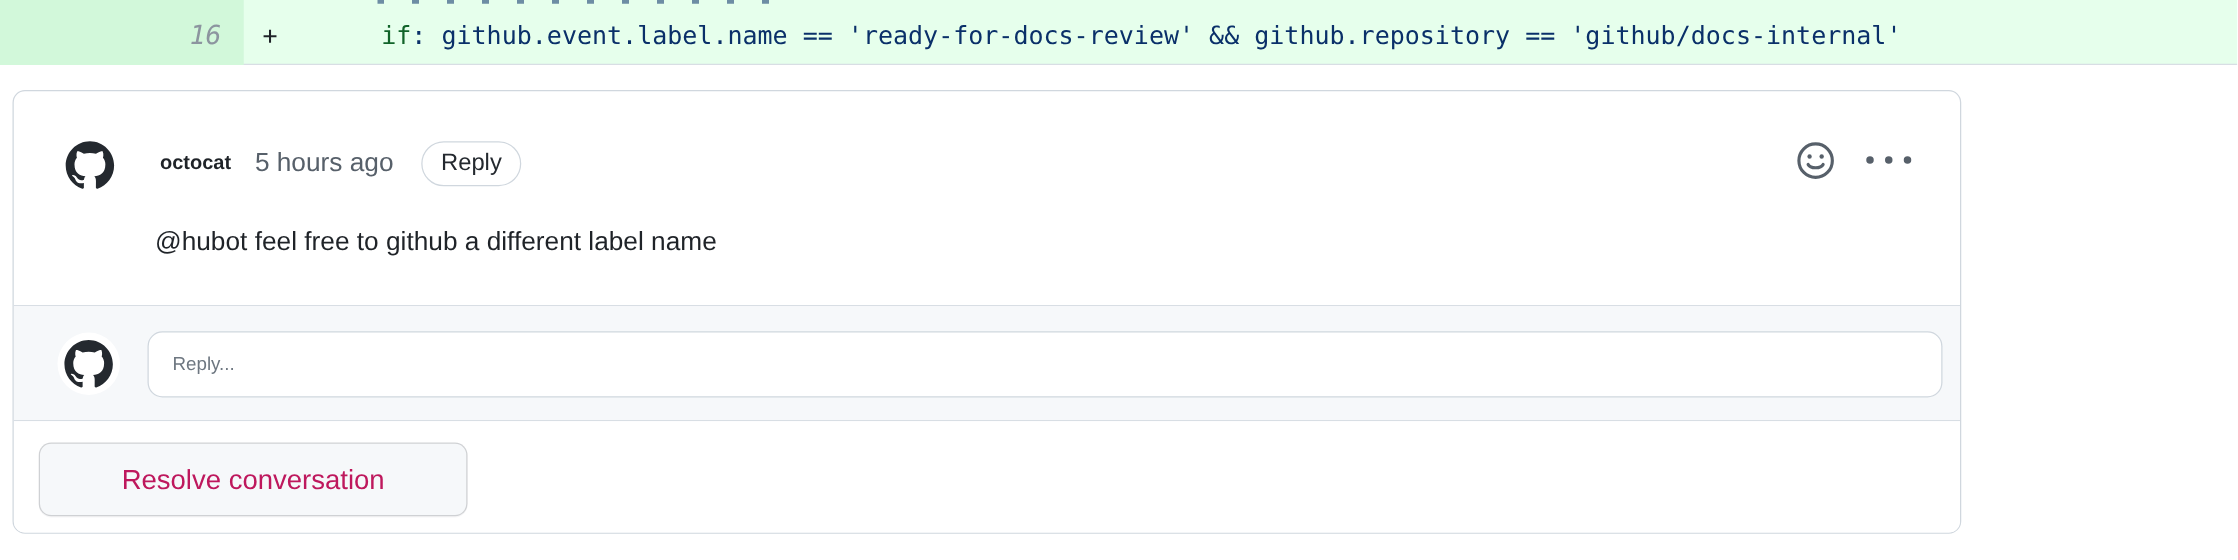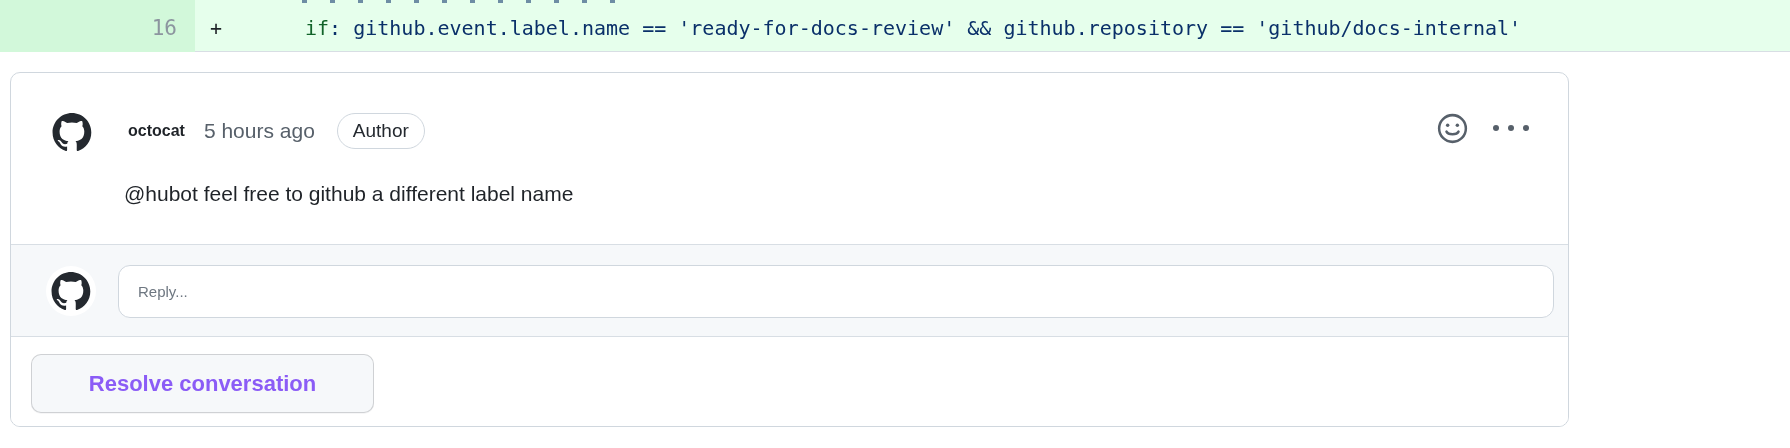--- a/index.html
+++ b/index.html
@@ -11,21 +11,21 @@
   body{background:#fff;font-family:"Liberation Sans",sans-serif;}
   .stage{position:relative;width:1790px;height:448px;background:#fff;overflow:hidden;}
 
   
   .diff{position:absolute;left:0;top:0;width:1790px;height:52px;background:var(--addbg);border-bottom:1px solid var(--divider);}
   .diff-gutter{position:absolute;left:0;top:0;width:195px;height:52px;background:var(--gutter);}
   .diff-prevline-marks{position:absolute;left:302px;top:0;width:332px;height:3px;
     background:repeating-linear-gradient(90deg, rgba(10,48,105,.55) 0 5px, transparent 5px 28px);}
   .diff-row{position:absolute;left:0;top:5px;width:1790px;height:46px;display:flex;align-items:center;
     font-family:"DejaVu Sans Mono","Liberation Mono",monospace;font-size:20px;}
-  .lineno{position:absolute;right:calc(100% - 177px);color:var(--lineno);font-size:21px;}
+  .lineno{position:absolute;right:calc(100% - 177px);color:var(--lineno);font-size:21px;font-style:italic;}
   .diff-sign{position:absolute;left:210px;color:var(--text);}
   .code{position:absolute;left:305px;white-space:pre;color:var(--codetext);}
   .code .kw{color:var(--keyword);}
 
   
   .card{position:absolute;left:10px;top:72px;width:1559px;height:355px;background:#fff;
     border:1px solid var(--border);border-radius:10px;overflow:hidden;}
 
   .avatar{border-radius:50%;overflow:hidden;background:#fff;display:flex;align-items:center;justify-content:center;}
   .avatar svg{width:100%;height:100%;display:block;}
@@ -51,21 +51,21 @@
   .reply-input{position:absolute;left:107px;top:20px;width:1436px;height:53px;border:1px solid var(--border);
     border-radius:12px;background:#fff;font-family:"Liberation Sans",sans-serif;font-size:15px;color:var(--text);
     padding:0 19px;outline:none;}
   .reply-input::placeholder{color:var(--placeholder);opacity:1;}
 
   .divider2{position:absolute;left:0;top:263px;width:100%;height:1px;background:var(--divider);}
 
   .resolve-row{position:absolute;left:0;top:264px;width:100%;height:90px;background:#fff;}
   .resolve-btn{position:absolute;left:20px;top:17px;width:343px;height:59px;background:var(--rowbg);
     border:1px solid rgba(31,35,40,0.18);border-radius:10px;font-family:"Liberation Sans",sans-serif;
-    font-size:22px;font-weight:bold;color:#8b5cf6;cursor:pointer;box-shadow:0 1px 0 rgba(31,35,40,0.04);}
+    font-size:22px;font-weight:normal;color:#be185d;cursor:pointer;box-shadow:0 1px 0 rgba(31,35,40,0.04);}
 </style>
 </head>
 <body>
 
 <div class="stage">
 
   <div class="diff">
     <div class="diff-gutter"></div>
     <div class="diff-prevline-marks"></div>
     <div class="diff-row">
@@ -82,21 +82,21 @@
         <svg viewBox="-14 -14 126 124" xmlns="http://www.w3.org/2000/svg">
           <circle cx="49" cy="48" r="62" fill="#ffffff"></circle>
           <path fill="#24292f" d="M48.854 0C21.839 0 0 22 0 49.217c0 21.756 13.993 40.172 33.405 46.69 2.427.49 3.316-1.059 3.316-2.362 0-1.141-.08-5.052-.08-9.127-13.59 2.934-16.42-5.867-16.42-5.867-2.184-5.704-5.42-7.17-5.42-7.17-4.448-3.015.324-3.015.324-3.015 4.934.326 7.523 5.052 7.523 5.052 4.367 7.496 11.404 5.378 14.235 4.074.404-3.178 1.699-5.378 3.074-6.6-10.839-1.141-22.243-5.378-22.243-24.283 0-5.378 1.94-9.778 5.014-13.2-.485-1.222-2.184-6.275.486-13.038 0 0 4.125-1.304 13.426 5.052a46.97 46.97 0 0 1 12.214-1.63c4.125 0 8.33.571 12.213 1.63 9.302-6.356 13.427-5.052 13.427-5.052 2.67 6.763.97 11.816.485 13.038 3.155 3.422 5.015 7.822 5.015 13.2 0 18.905-11.404 23.06-22.324 24.283 1.78 1.548 3.316 4.481 3.316 9.126 0 6.6-.08 11.897-.08 13.526 0 1.304.89 2.853 3.316 2.364 19.412-6.52 33.405-24.935 33.405-46.691C97.707 22 75.788 0 48.854 0z"></path>
         </svg>
       </span>
     </div>
 
     <div class="header-line">
       <span class="author">octocat</span>
       <span class="timestamp">5 hours ago</span>
-      <span class="badge">Author</span>
+      <span class="badge">Reply</span>
     </div>
 
     <span class="icon-smiley">
       <svg viewBox="0 0 16 16" xmlns="http://www.w3.org/2000/svg" fill="none" stroke="#57606a">
         <circle cx="8" cy="8" r="6.9" stroke-width="1.3"></circle>
         <circle cx="5.5" cy="6.3" r="0.9" fill="#57606a" stroke="none"></circle>
         <circle cx="10.5" cy="6.3" r="0.9" fill="#57606a" stroke="none"></circle>
         <path d="M4.9 9.6 C5.8 11.4 10.2 11.4 11.1 9.6" stroke-width="1.3" stroke-linecap="round"></path>
       </svg>
     </span>

